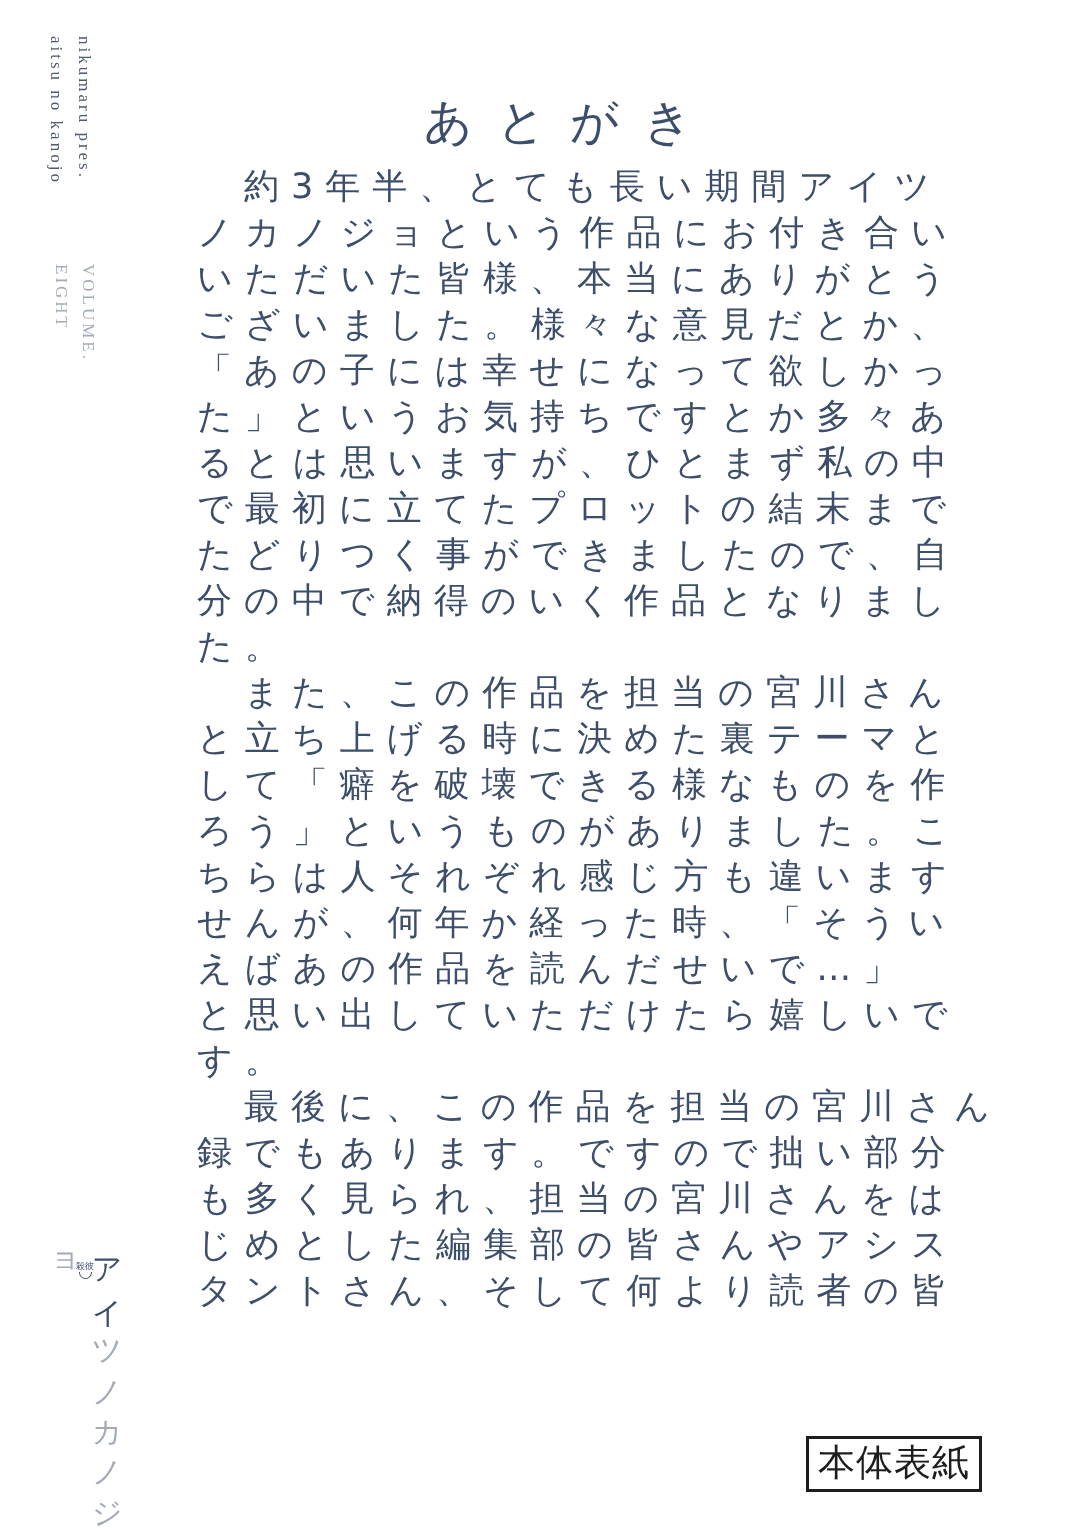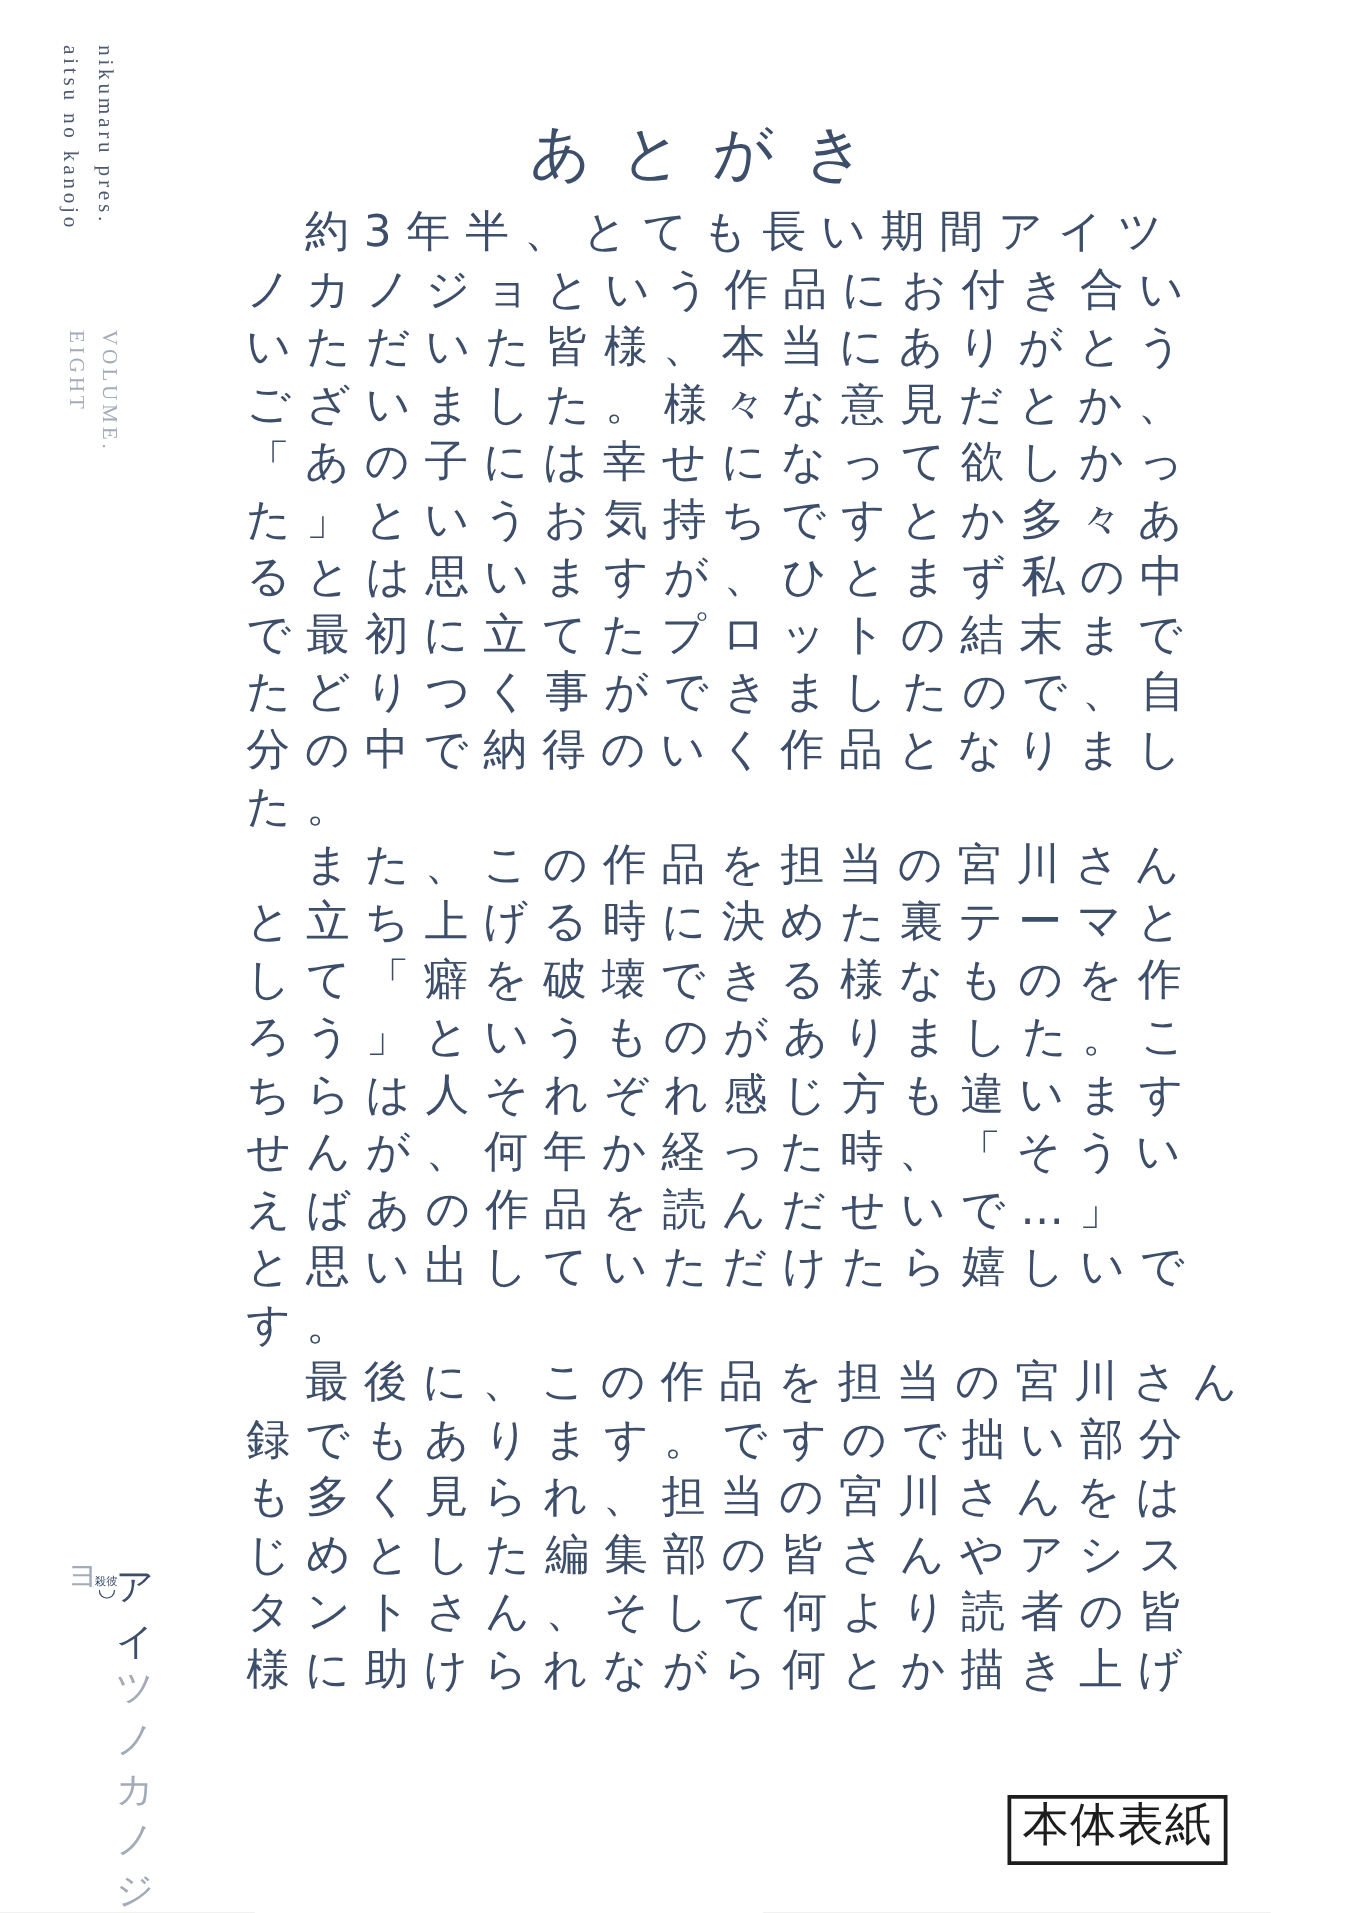--- a/index.html
+++ b/index.html
@@ -85,21 +85,21 @@
 
   
   .cover-label{
     position:absolute;left:806px;top:1436px;
     border:3px solid var(--label);
     background:var(--bg);
     color:var(--label);
     font-size:37px;line-height:1.25;
     padding:1px 9px 3px 9px;
     letter-spacing:1px;
-    font-family:Liberation Mono, monospace;
+    font-family:Liberation Serif, serif;
     white-space:nowrap;
   }
 </style>
 </head>
 <body>
 
 <div class="page">
 
   <div class="credit">
     <span>nikumaru pres.</span>
@@ -141,18 +141,17 @@
       <div class="line">ちらは人それぞれ感じ方も違います</div>
       <div class="line">せんが、何年か経った時、「そうい</div>
       <div class="line">えばあの作品を読んだせいで…」</div>
       <div class="line">と思い出していただけたら嬉しいで</div>
       <div class="line">す。</div>
       <div class="line indent">最後に、この作品を担当の宮川さん</div>
       <div class="line">録でもあります。ですので拙い部分</div>
       <div class="line">も多く見られ、担当の宮川さんをは</div>
       <div class="line">じめとした編集部の皆さんやアシス</div>
       <div class="line">タントさん、そして何より読者の皆</div>
-      <div class="line">様に助けられながら何とか描き上げ</div>
     </div>
 
   <div class="cover-label">本体表紙</div>
 
 </div>
 
 </body></html>

